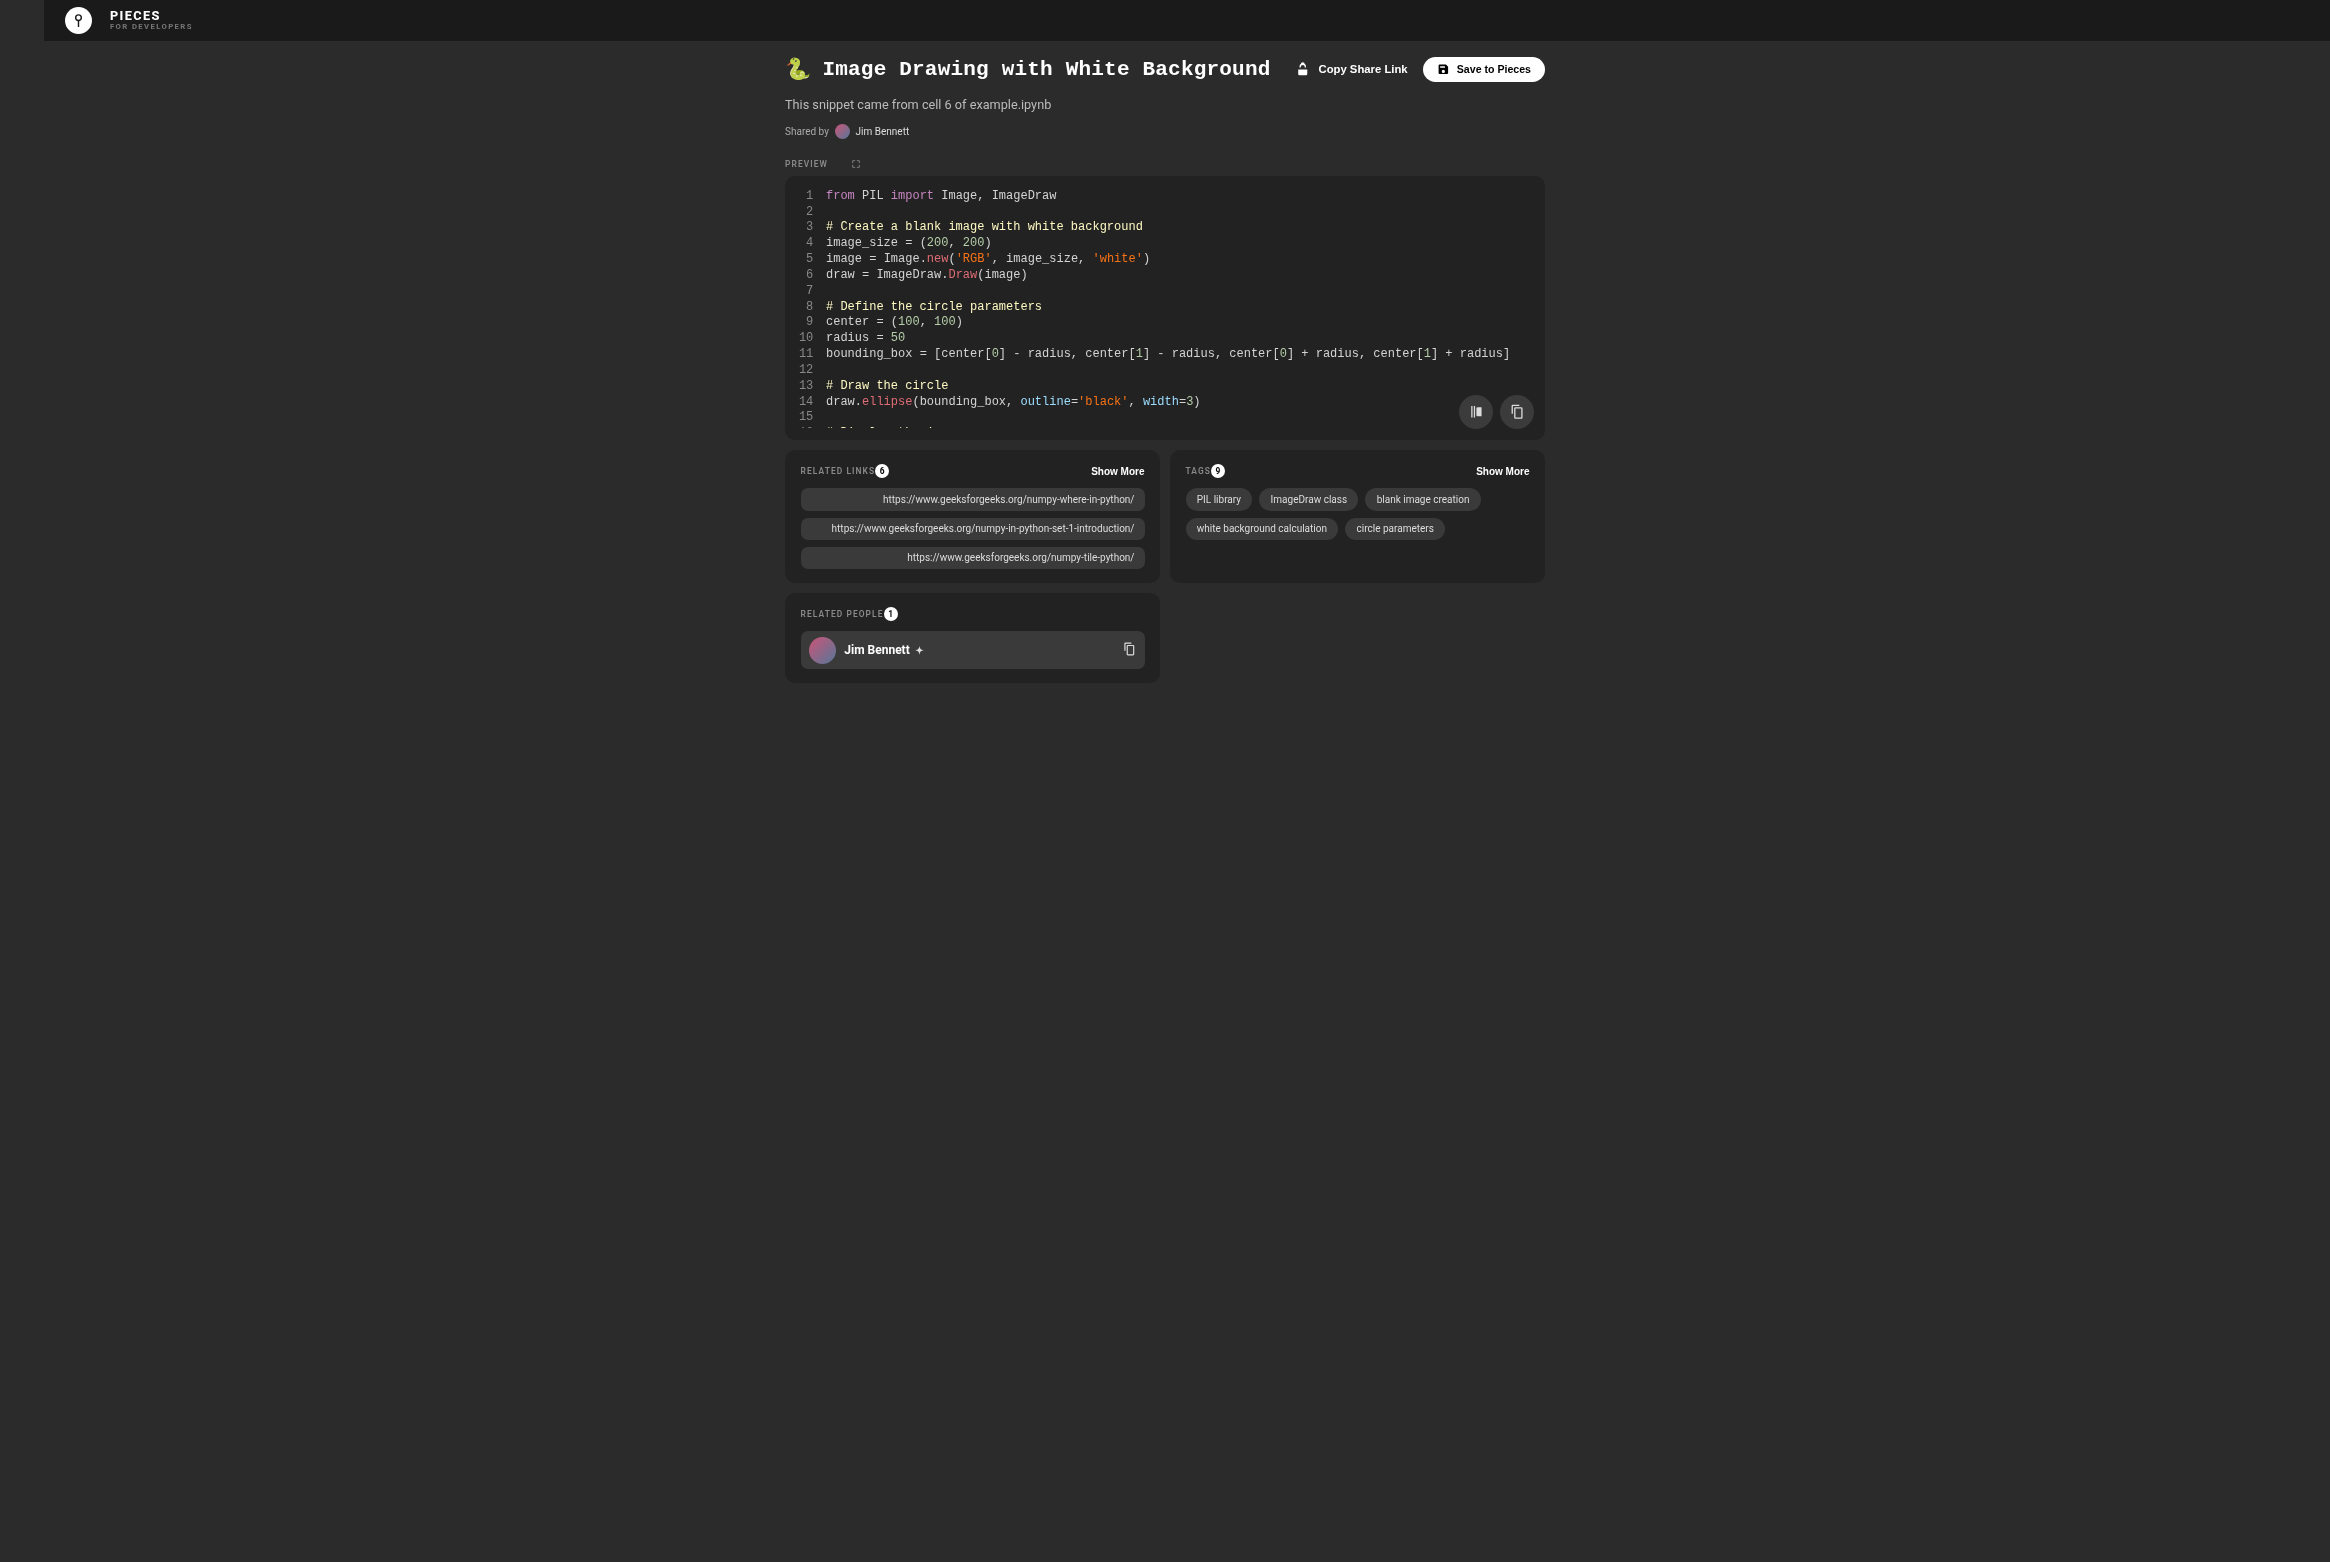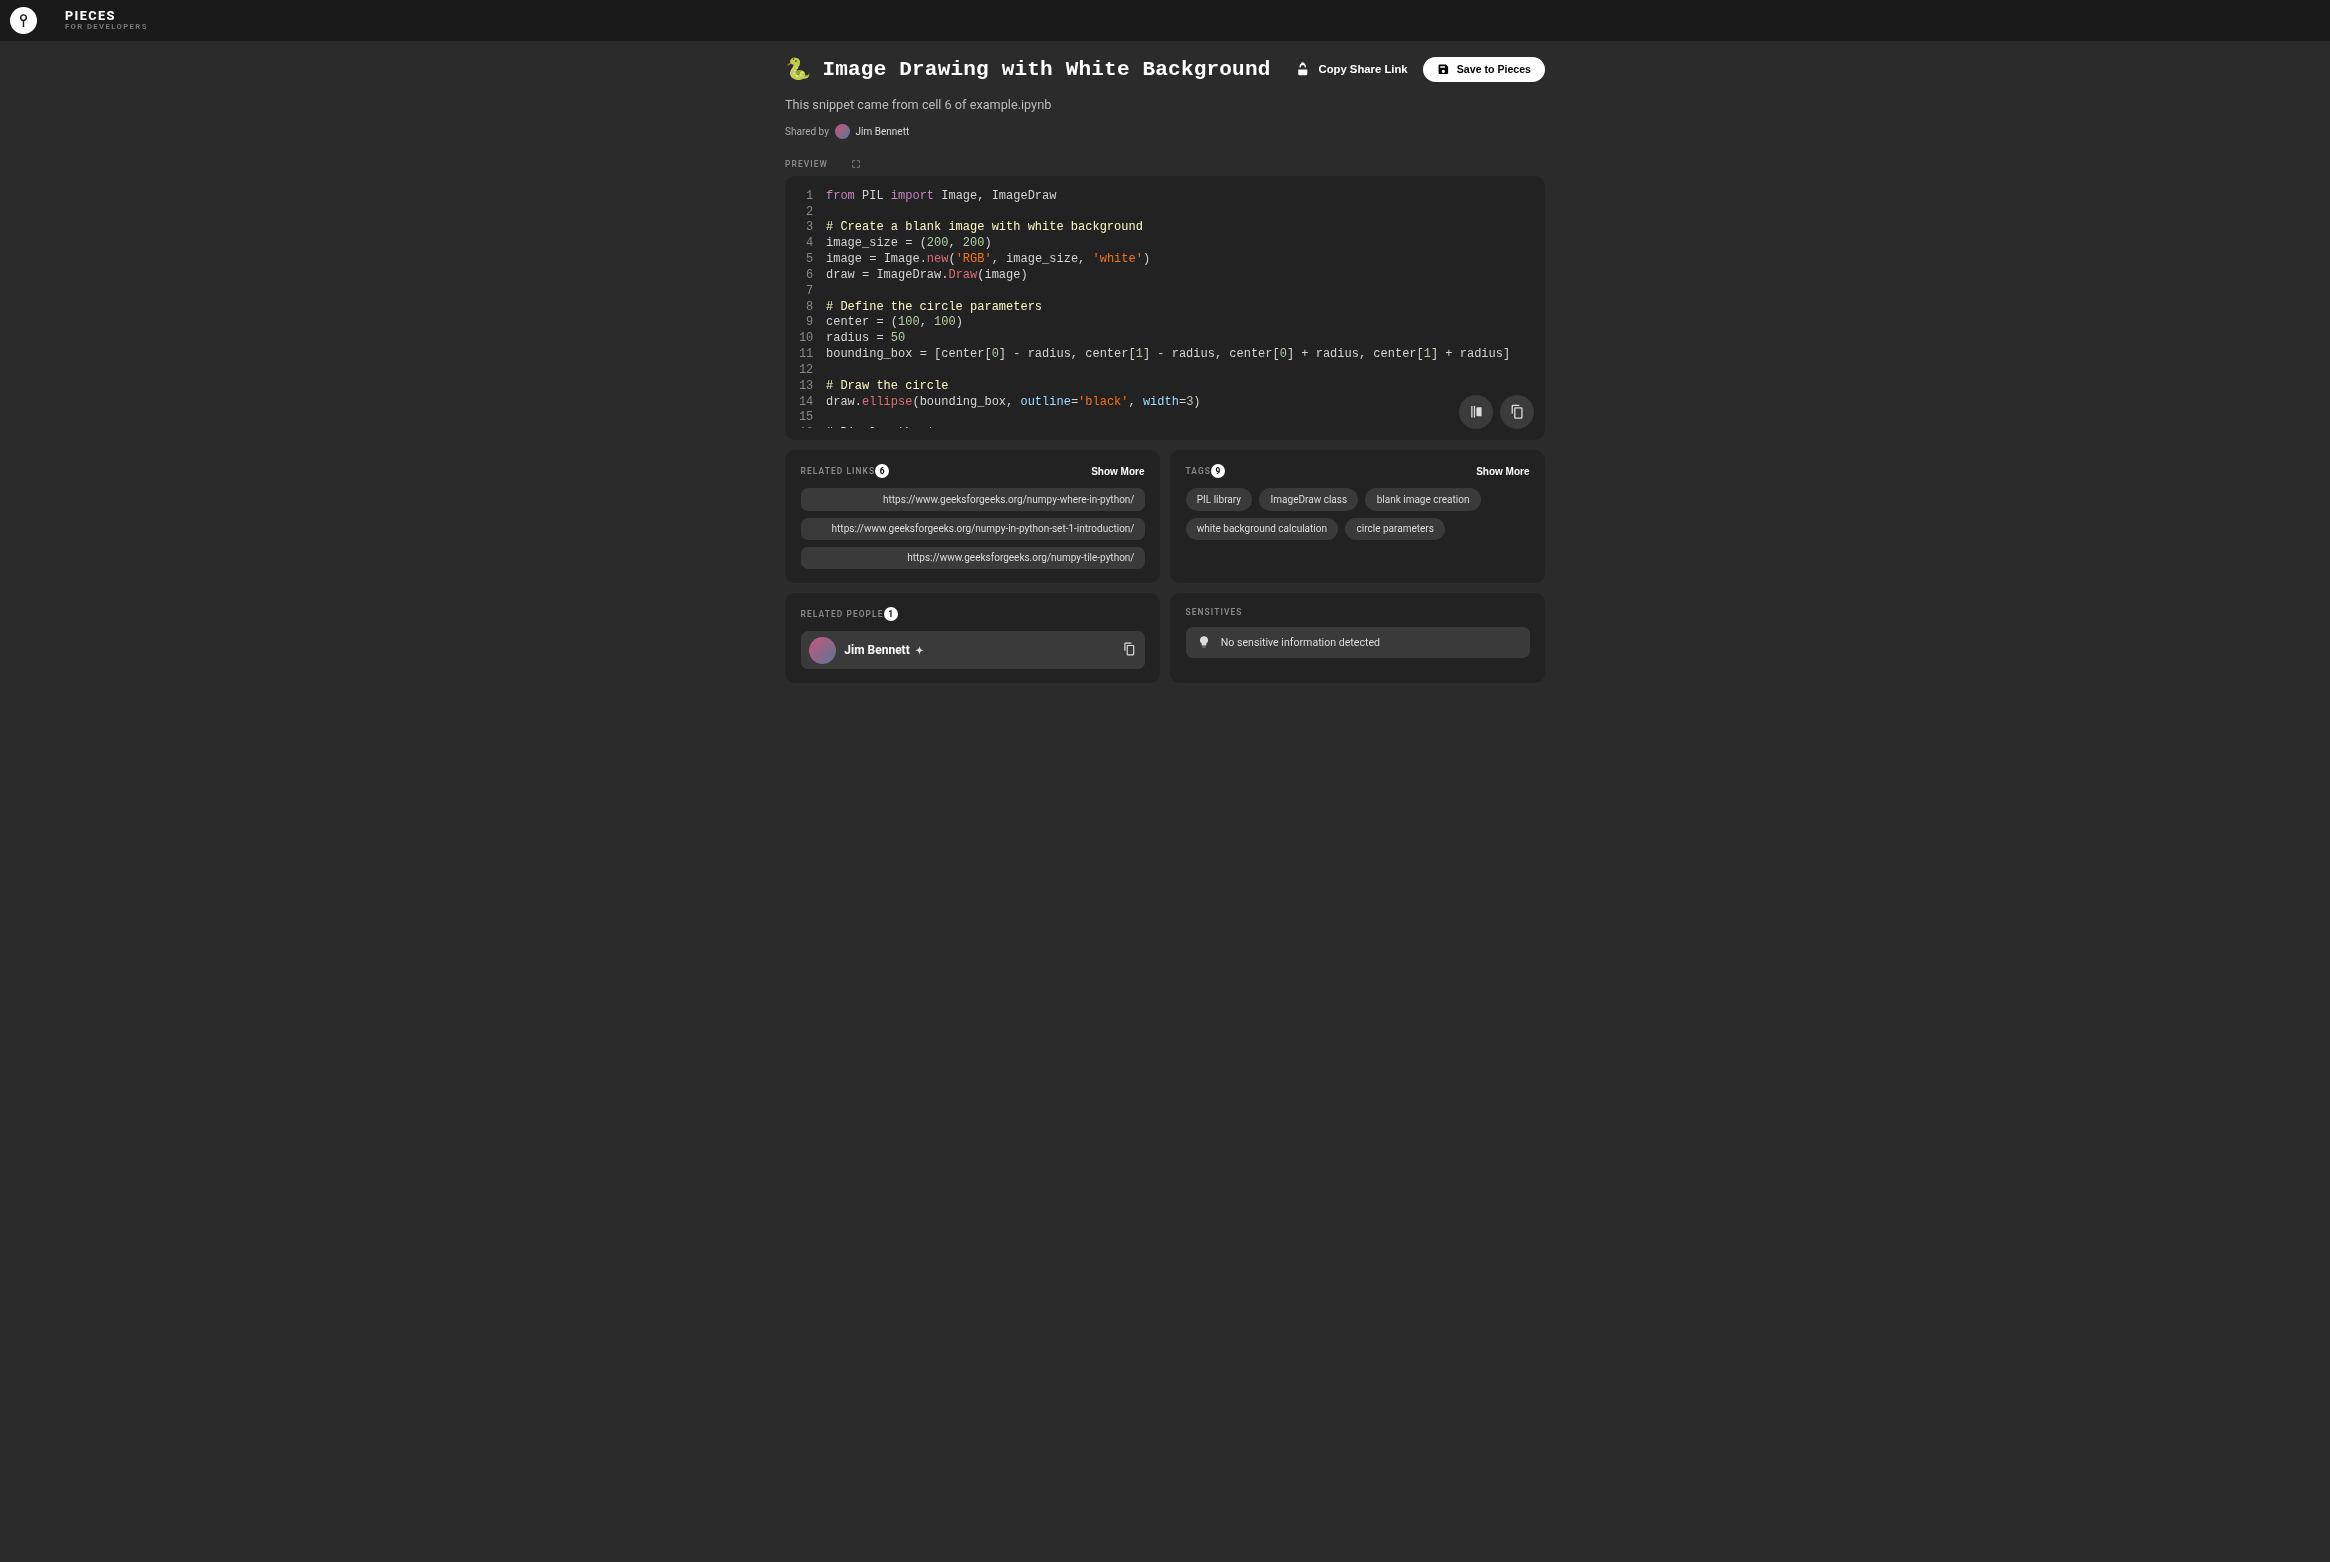--- a/index.html
+++ b/index.html
@@ -4,24 +4,25 @@
   <style>
     * { box-sizing: border-box; margin: 0; padding: 0; }
     body {
       background: #2b2b2b;
       color: #e0e0e0;
       font-family: -apple-system, BlinkMacSystemFont, "Segoe UI", Roboto, sans-serif;
       font-size: 10.6px;
     }
     .header {
       background: #1a1a1a;
-      padding: 7px 10px;
+      padding: 7px 21px;
       display: flex;
       align-items: center;
-      gap: 28px;
+      gap: 18px;
+      margin-left: 44px;
     }
     .logo-mark {
       width: 27px; height: 27px;
       border-radius: 50%;
       background: #fff;
       display: flex; align-items: center; justify-content: center;
     }
     .logo-mark svg { width: 17px; height: 17px; }
     .brand-text { display: flex; flex-direction: column; line-height: 1.1; }
     .brand-name { font-weight: 800; letter-spacing: 1.4px; color: #fff; font-size: 12.7px; }
@@ -312,29 +313,16 @@
           </span>
         </div>
         <button class="copy-person">
           <svg viewBox="0 0 24 24">
               <path d="M16 1H6a2 2 0 0 0-2 2v12h2V3h10V1zm3 4H10a2 2 0 0 0-2 2v14a2 2 0 0 0 2 2h9a2 2 0 0 0 2-2V7a2 2 0 0 0-2-2zm0 16H10V7h9v14z"></path>
             </svg>
         </button>
       </div>
     </section>
 
-    <section class="panel">
-      <div class="panel-header">
-        <div class="panel-header-left">
-          <span class="panel-title">SENSITIVES</span>
-        </div>
-      </div>
-      <div class="sens-row">
-        <svg viewBox="0 0 24 24">
-            <path d="M9 21h6v-1H9v1zm3-19a7 7 0 0 0-4 12.7V17a1 1 0 0 0 1 1h6a1 1 0 0 0 1-1v-2.3A7 7 0 0 0 12 2z"></path>
-          </svg>
-        <span>No sensitive information detected</span>
-      </div>
-    </section>
   </div>
 
 </main>
 
 
 </body></html>

